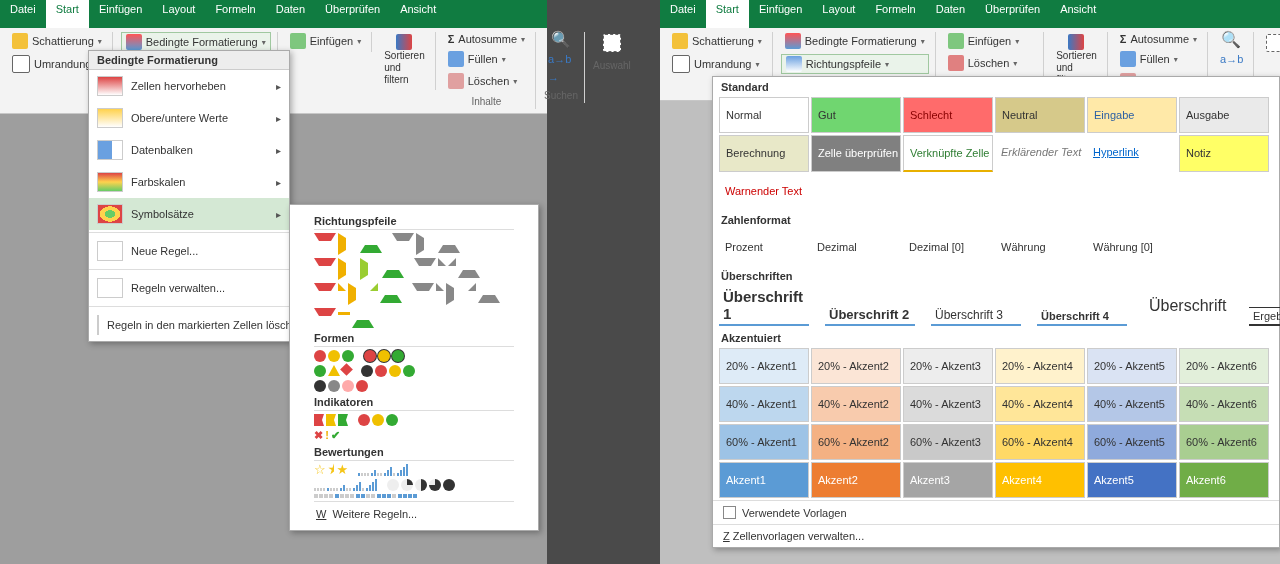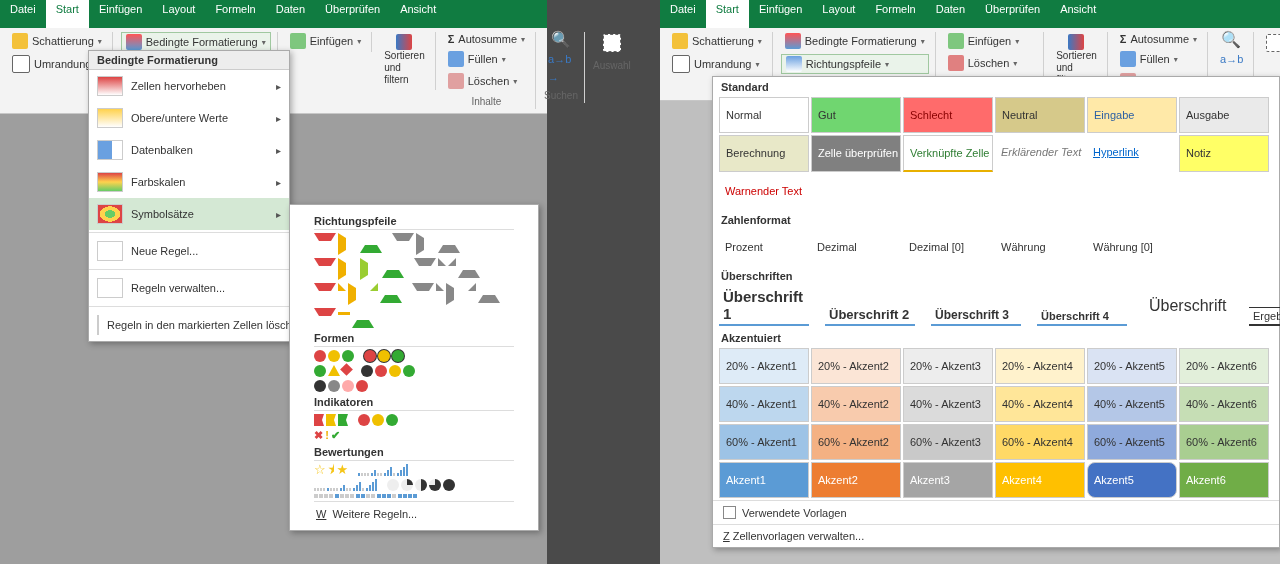--- a/index.html
+++ b/index.html
@@ -541,21 +541,21 @@
         <div class="cell nob">Dezimal</div>
         <div class="cell nob">Dezimal [0]</div>
         <div class="cell nob">Währung</div>
         <div class="cell nob">Währung [0]</div>
       </div>
 
       <div class="psec">Überschriften</div>
       <div class="headings">
         <div class="hd" style="font-size:15px;font-weight:bold">Überschrift 1</div>
         <div class="hd" style="font-size:13px;font-weight:bold">Überschrift 2</div>
-        <div class="hd" style="font-size:12px;font-weight:bold">Überschrift 3</div>
+        <div class="hd" style="font-size:12px;font-weight:normal">Überschrift 3</div>
         <div class="hd" style="font-size:11px;font-weight:bold">Überschrift 4</div>
         <div class="cell nob" style="font-size:16px">Überschrift</div>
         <div class="hd" style="border-bottom:2px solid #333;border-top:1px solid #333">Ergebnis</div>
       </div>
 
       <div class="psec">Akzentuiert</div>
       <div id="accgrid" class="pgrid">
             <div class="cell" style="background: rgb(222, 235, 247);">20% - Akzent1</div>
             <div class="cell" style="background: rgb(251, 229, 214);">20% - Akzent2</div>
             <div class="cell" style="background: rgb(237, 237, 237);">20% - Akzent3</div>
@@ -571,21 +571,21 @@
             <div class="cell" style="background: rgb(157, 195, 230);">60% - Akzent1</div>
             <div class="cell" style="background: rgb(244, 177, 131);">60% - Akzent2</div>
             <div class="cell" style="background: rgb(201, 201, 201);">60% - Akzent3</div>
             <div class="cell" style="background: rgb(255, 217, 102);">60% - Akzent4</div>
             <div class="cell" style="background: rgb(143, 170, 220);">60% - Akzent5</div>
             <div class="cell" style="background: rgb(169, 206, 145);">60% - Akzent6</div>
             <div class="cell" style="background: rgb(91, 155, 213); color: rgb(255, 255, 255);">Akzent1</div>
             <div class="cell" style="background: rgb(237, 125, 49); color: rgb(255, 255, 255);">Akzent2</div>
             <div class="cell" style="background: rgb(165, 165, 165); color: rgb(255, 255, 255);">Akzent3</div>
             <div class="cell" style="background: rgb(255, 192, 0); color: rgb(255, 255, 255);">Akzent4</div>
-            <div class="cell" style="background: rgb(68, 114, 196); color: rgb(255, 255, 255); border-radius: 8px;">Akzent5</div>
+            <div class="cell" style="background: rgb(68, 114, 196); color: rgb(255, 255, 255);">Akzent5</div>
             <div class="cell" style="background: rgb(112, 173, 71); color: rgb(255, 255, 255);">Akzent6</div>
           </div>
 
       <div class="prow">
             <span class="chk"></span>
             <span>Verwendete Vorlagen</span>
           </div>
       <div class="prow">
             <span style="text-decoration:underline">Z</span>
             <span style="margin-left:-3px">Zellenvorlagen verwalten...</span>

